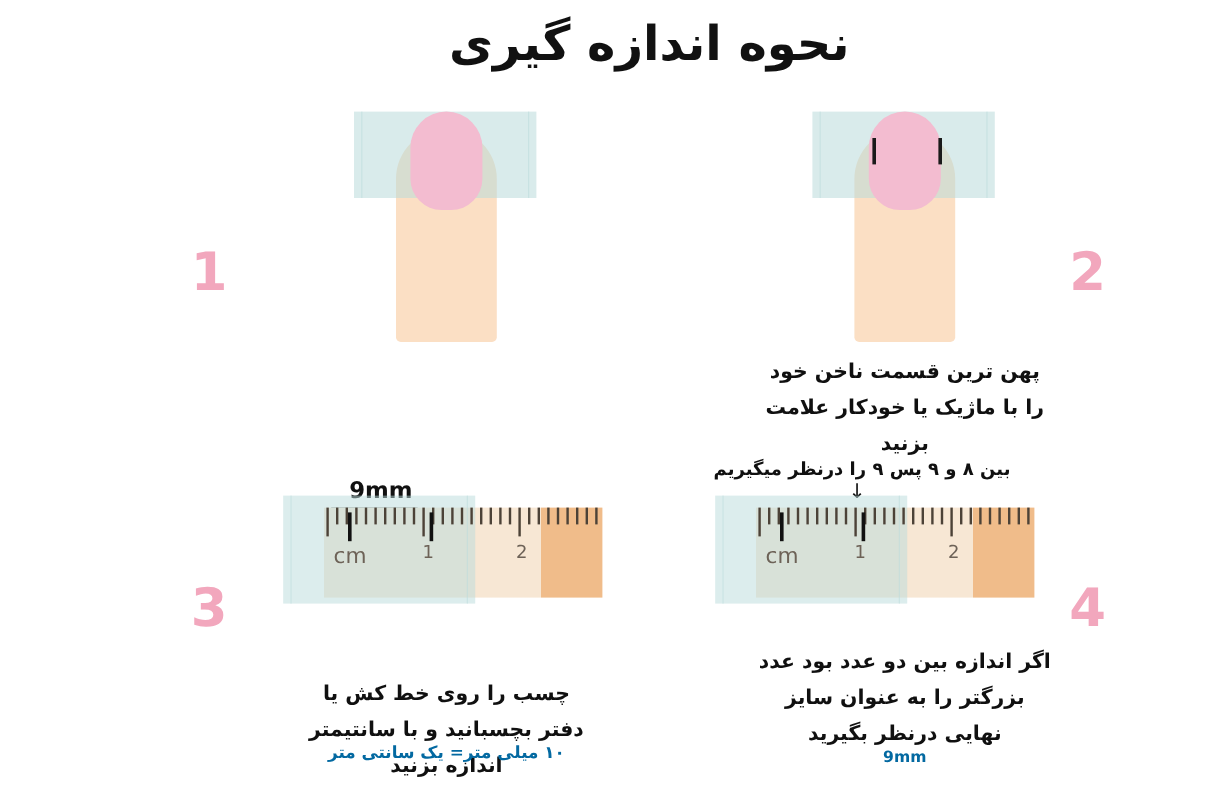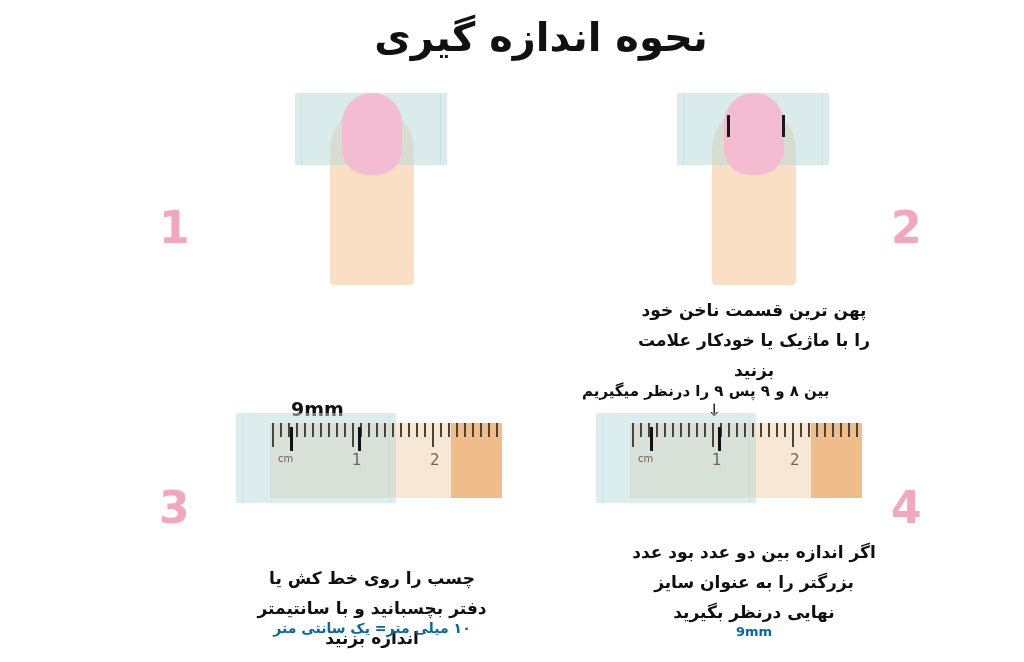--- a/index.html
+++ b/index.html
@@ -179,21 +179,21 @@
     position: absolute;
     top: 0;
     width: 1.5px;
     background: #4c4237;
   }
   .tick.small { height: 14px; }
   .tick.big { height: 24px; }
 
   .ruler-label {
     position: absolute;
-    font-size: 10px;
+    font-size: 18px;
     color: #6d6257;
     z-index: 6;
     font-family: "DejaVu Sans", "Liberation Sans", sans-serif;
     direction: ltr;
   }
   .rl-cm { left: 44px; top: 48px; }
   .rl-1 { left: 118px; top: 46px; font-size: 15px; }
   .rl-2 { left: 196px; top: 46px; font-size: 15px; }
 
   .nail-mark {
@@ -223,21 +223,21 @@
     width: 72px;
     height: 2px;
     background: #111111;
   }
 
   .hint-4 {
     position: absolute;
     left: 553px;
     top: 382px;
     width: 260px;
-    text-align: left;
+    text-align: right;
     direction: rtl;
     font-size: 15px;
     font-weight: bold;
     color: #101010;
   }
   .arrow-4 {
     position: absolute;
     left: 678px;
     top: 402px;
     font-size: 17px;

